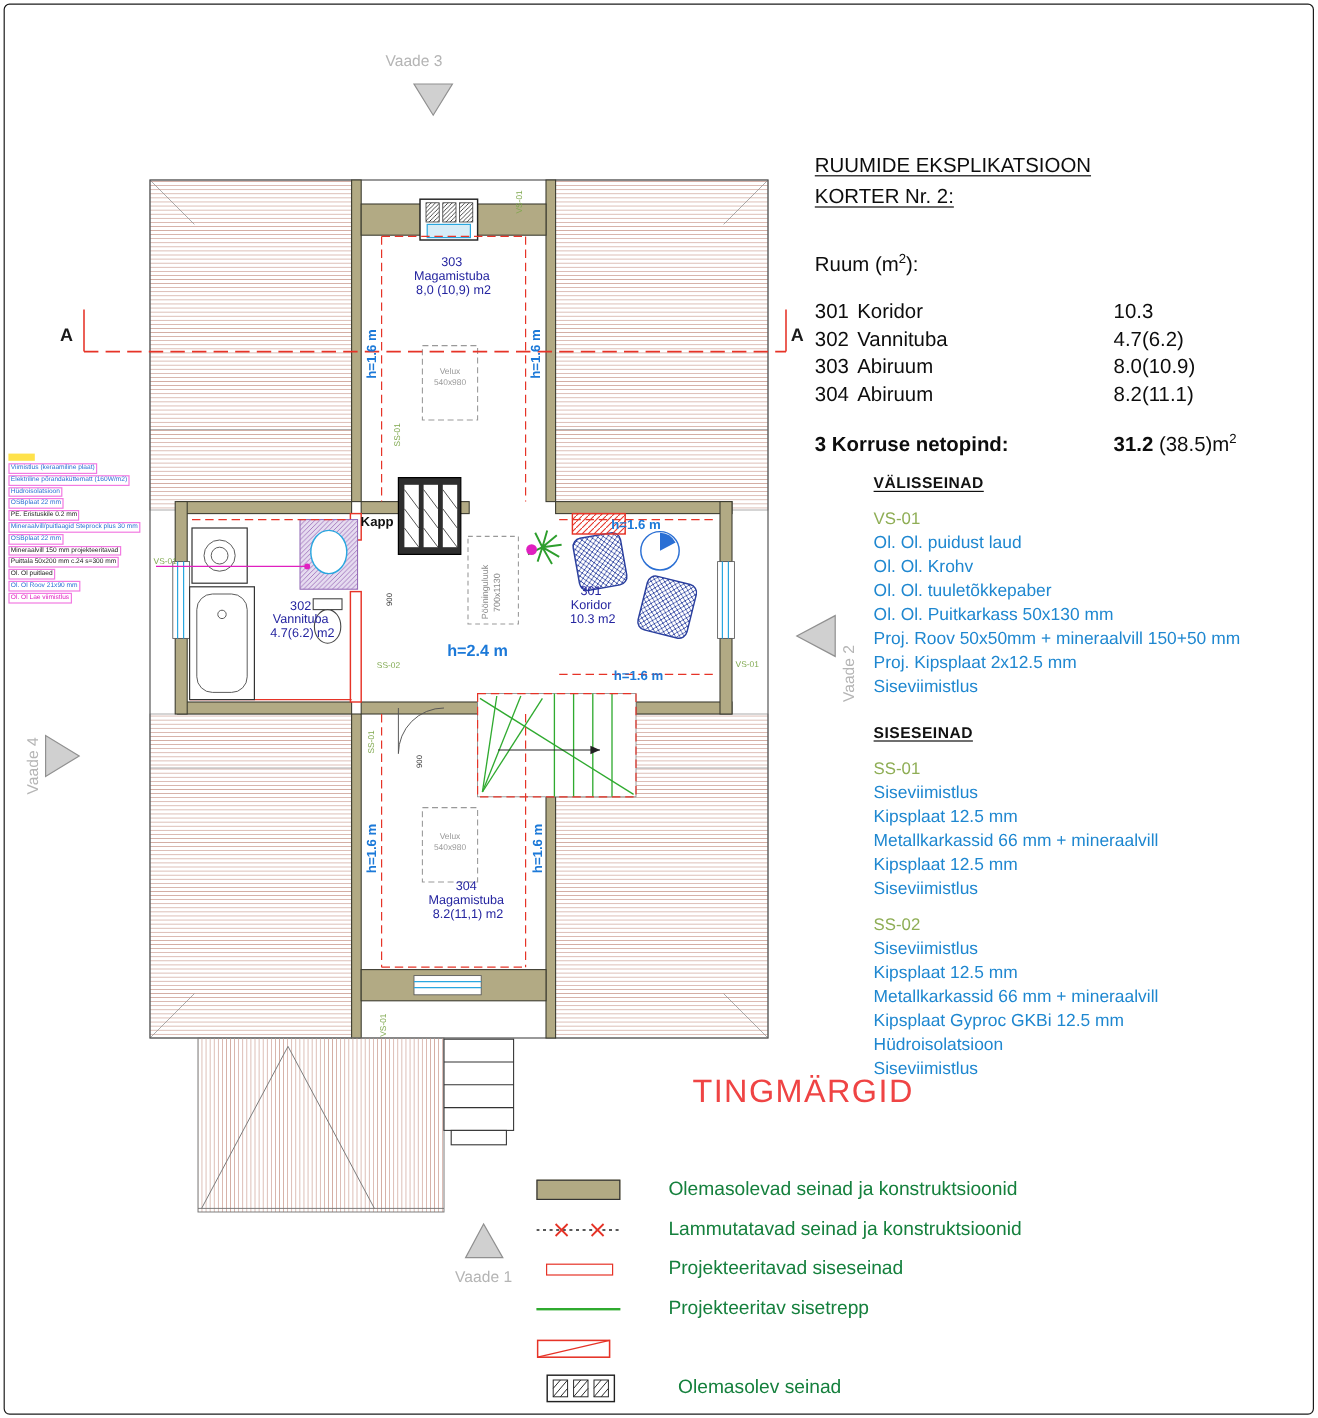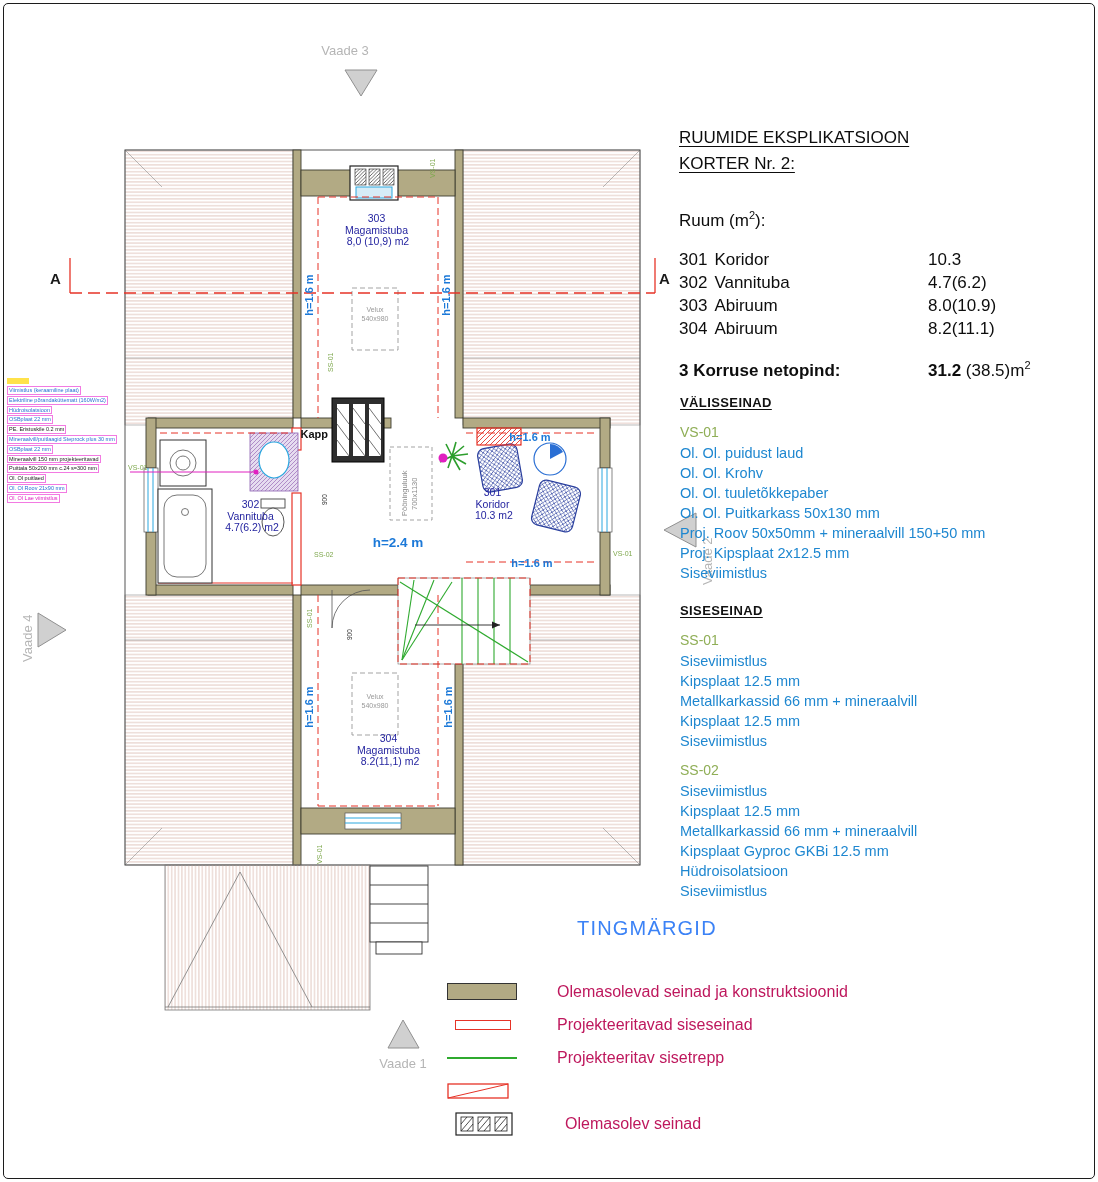--- a/index.html
+++ b/index.html
@@ -29,34 +29,34 @@
   .room-row { display:flex; height:23px; align-items:baseline; }
   .room-row .rn { width:249px; }
   .room-row .rnr { margin-right:7px; }
   .total { margin-top:19px; display:flex; }
   .total .tl { width:249px; font-weight:bold; }
   .total .tv { font-weight:bold; }
   .total .tr { font-weight:normal; }
   .sup { font-size:11px; vertical-align:super; line-height:0; }
 
   
-  #specs { position:absolute; left:680px; top:395px; font-size:14.5px; }
+  #specs { position:absolute; left:728px; top:395px; font-size:14.5px; }
   .spec-title { font-size:13px; font-weight:bold; text-decoration:underline; text-underline-offset:2px;
                 letter-spacing:0.4px; color:#111; margin-bottom:14px; }
   .code { color:#8fae56; font-size:14px; margin-bottom:3px; }
   .layer { color:#1e87d0; line-height:20px; white-space:nowrap; }
   .blk { margin-bottom:20px; }
   .blk2 { margin-bottom:11px; }
 
   
-  #legend-title { position:absolute; left:577px; top:917px; font-size:20px; letter-spacing:1.2px; color:#3b82f6; }
+  #legend-title { position:absolute; left:577px; top:894px; font-size:27px; letter-spacing:1.2px; color:#ef4444; }
   #legend { position:absolute; left:447px; top:975px; }
   .leg-row { display:flex; align-items:center; height:33px; }
   .leg-sym { width:110px; display:flex; align-items:center; }
-  .leg-label { color:#be185d; font-size:16px; white-space:nowrap; }
+  .leg-label { color:#15803d; font-size:16px; white-space:nowrap; }
   .sym-wall { width:70px; height:17px; background:#b2aa84; border:1px solid #333; }
   .sym-newwall { width:56px; height:10px; border:1.6px solid #e63327; margin-left:8px; }
   .sym-stair { width:70px; height:0; border-top:2px solid #2faa2f; }
 </style>
 </head>
 <body>
 
 <div id="page">
   <div id="frame"></div>
 
@@ -407,20 +407,30 @@
   <div id="legend-title">TINGMÄRGID</div>
   <div id="legend">
     <div class="leg-row">
       <span class="leg-sym">
           <span class="sym-wall"></span>
         </span>
       <span class="leg-label">Olemasolevad seinad ja konstruktsioonid</span>
     </div>
     <div class="leg-row">
       <span class="leg-sym">
+        <svg width="70" height="16">
+          <line x1="0" y1="8" x2="70" y2="8" stroke="#222" stroke-width="1.2" stroke-dasharray="2.5 3"></line>
+          <path d="M16 3 L26 13 M26 3 L16 13" stroke="#e63327" stroke-width="1.5" fill="none"></path>
+          <path d="M46 3 L56 13 M56 3 L46 13" stroke="#e63327" stroke-width="1.5" fill="none"></path>
+        </svg>
+      </span>
+      <span class="leg-label">Lammutatavad seinad ja konstruktsioonid</span>
+    </div>
+    <div class="leg-row">
+      <span class="leg-sym">
           <span class="sym-newwall"></span>
         </span>
       <span class="leg-label">Projekteeritavad siseseinad</span>
     </div>
     <div class="leg-row">
       <span class="leg-sym">
           <span class="sym-stair"></span>
         </span>
       <span class="leg-label">Projekteeritav sisetrepp</span>
     </div>

